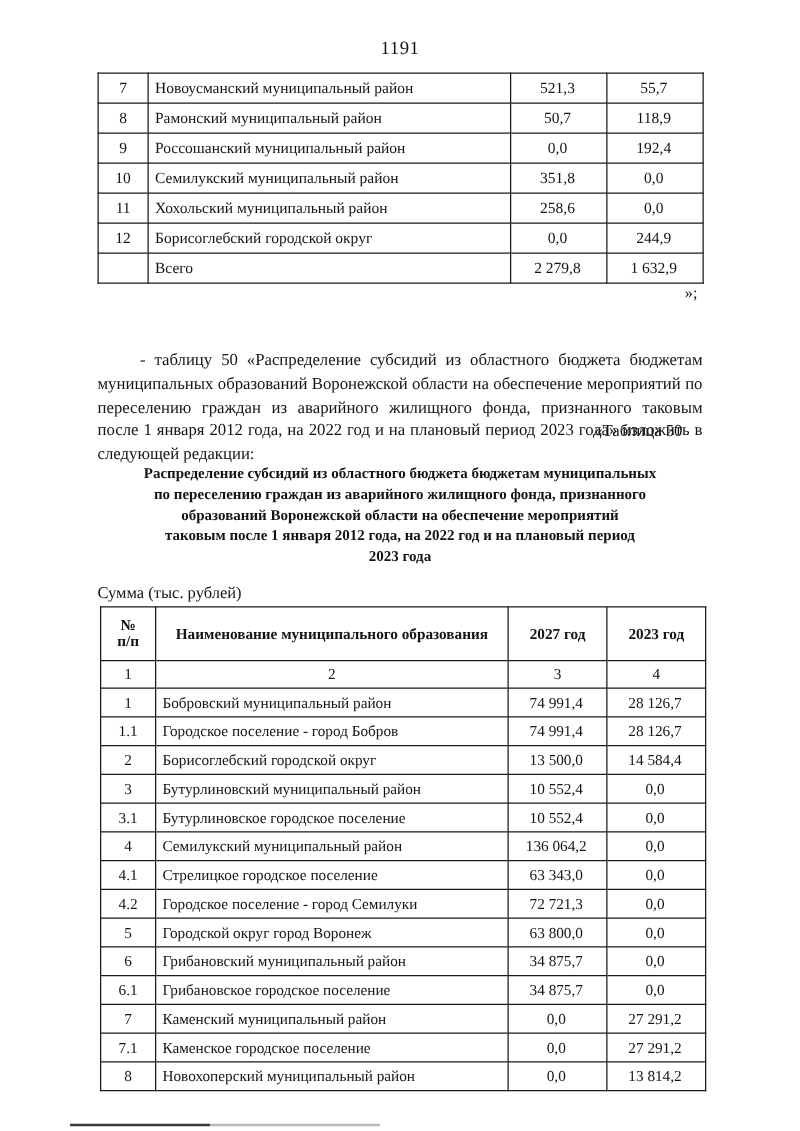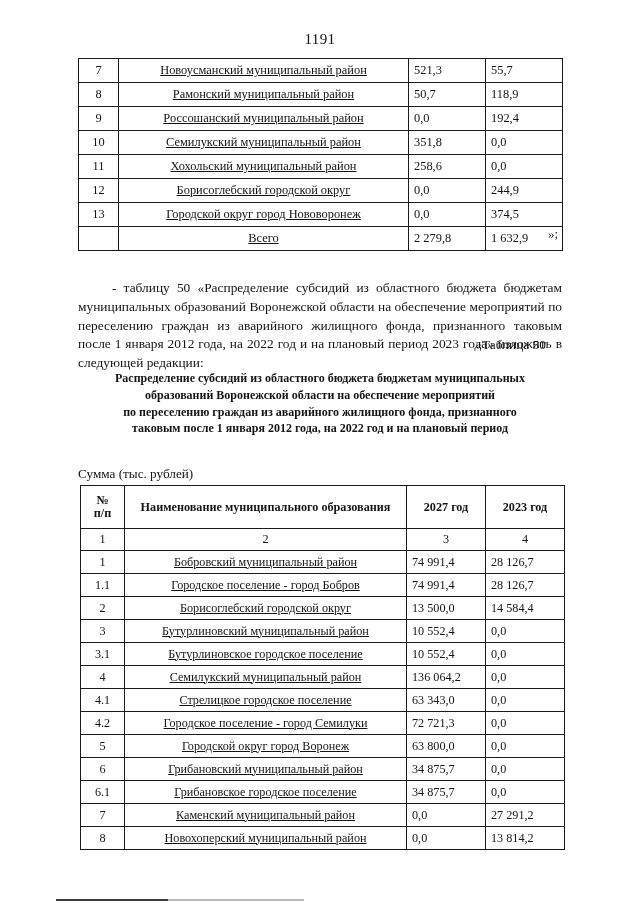--- a/index.html
+++ b/index.html
@@ -43,22 +43,22 @@
     line-height: 1.05;
   }
   table.doc-table td,
   table.doc-table th {
     border: 1px solid #1a1a1a;
     padding: 2px 5px;
     vertical-align: middle;
     font-weight: normal;
   }
   .c-num  { text-align: center; }
-  .c-name { text-align: center; text-decoration: underline; }
-  .c-val  { text-align: left; padding-right: 7px !important; }
+  .c-name { text-align: left; }
+  .c-val  { text-align: center; padding-right: 7px !important; }
   .bold   { font-weight: bold; }
 
   
   .t1-wrap {
     position: absolute;
     left: 78px;
     top: 58px;
     width: 484px;
   }
   table.t1 { width: 484px; }
@@ -206,46 +206,41 @@
             <td class="c-val">258,6</td>
             <td class="c-val">0,0</td>
           </tr>
           <tr>
             <td class="c-num">12</td>
             <td class="c-name">Борисоглебский городской округ</td>
             <td class="c-val">0,0</td>
             <td class="c-val">244,9</td>
           </tr>
           <tr>
-            <td class="c-num">13</td>
-            <td class="c-name">Городской округ город Нововоронеж</td>
-            <td class="c-val">0,0</td>
-            <td class="c-val">374,5</td>
-          </tr>
-          <tr>
             <td class="c-num bold"></td>
             <td class="c-name bold">Всего</td>
             <td class="c-val bold">2 279,8</td>
             <td class="c-val bold">1 632,9</td>
           </tr>
         </tbody>
     </table>
   </div>
 
   <div class="t1-closequote">»;</div>
 
   <div class="para">- таблицу 50 «Распределение субсидий из областного бюджета бюджетам муниципальных образований Воронежской области на обеспечение мероприятий по переселению граждан из аварийного жилищного фонда, признанного таковым после 1 января 2012 года, на 2022 год и на плановый период 2023 года» изложить в следующей редакции:</div>
 
   <div class="tablecaption-right">«Таблица 50</div>
 
   <div class="heading">
     <div>Распределение субсидий из областного бюджета бюджетам муниципальных</div>
+    <div>по переселению граждан из аварийного жилищного фонда, признанного</div>
     <div>образований Воронежской области на обеспечение мероприятий</div>
-    <div>по переселению граждан из аварийного жилищного фонда, признанного</div>
     <div>таковым после 1 января 2012 года, на 2022 год и на плановый период</div>
+    <div>2023 года</div>
   </div>
 
   <div class="summa">Сумма (тыс. рублей)</div>
 
   <div class="t2-wrap">
     <table class="doc-table t2">
       <colgroup>
         <col class="t2-col-num">
           <col class="t2-col-name">
           <col class="t2-col-v1">
@@ -335,20 +330,26 @@
             <td class="c-val">34 875,7</td>
             <td class="c-val">0,0</td>
           </tr>
           <tr>
             <td class="c-num">7</td>
             <td class="c-name">Каменский муниципальный район</td>
             <td class="c-val">0,0</td>
             <td class="c-val">27 291,2</td>
           </tr>
           <tr>
+            <td class="c-num">7.1</td>
+            <td class="c-name">Каменское городское поселение</td>
+            <td class="c-val">0,0</td>
+            <td class="c-val">27 291,2</td>
+          </tr>
+          <tr>
             <td class="c-num">8</td>
             <td class="c-name">Новохоперский муниципальный район</td>
             <td class="c-val">0,0</td>
             <td class="c-val">13 814,2</td>
           </tr>
         </tbody>
     </table>
   </div>
 
   <div class="footer-rule"></div>

